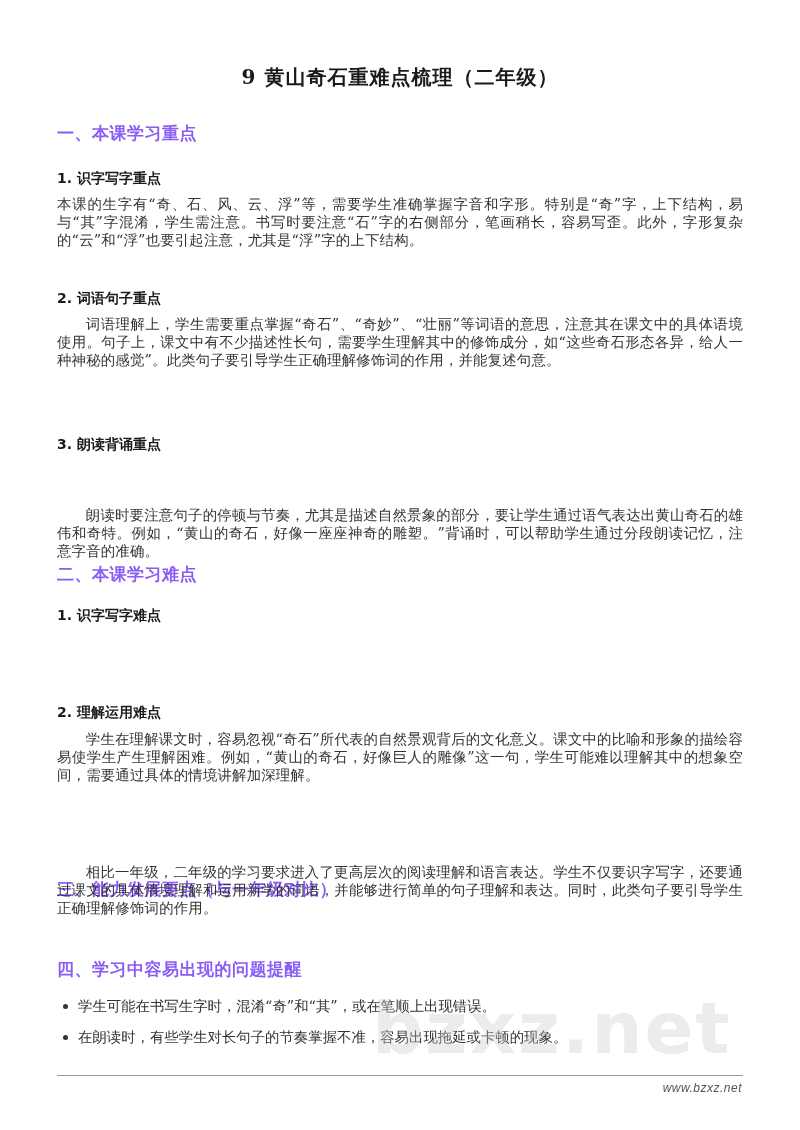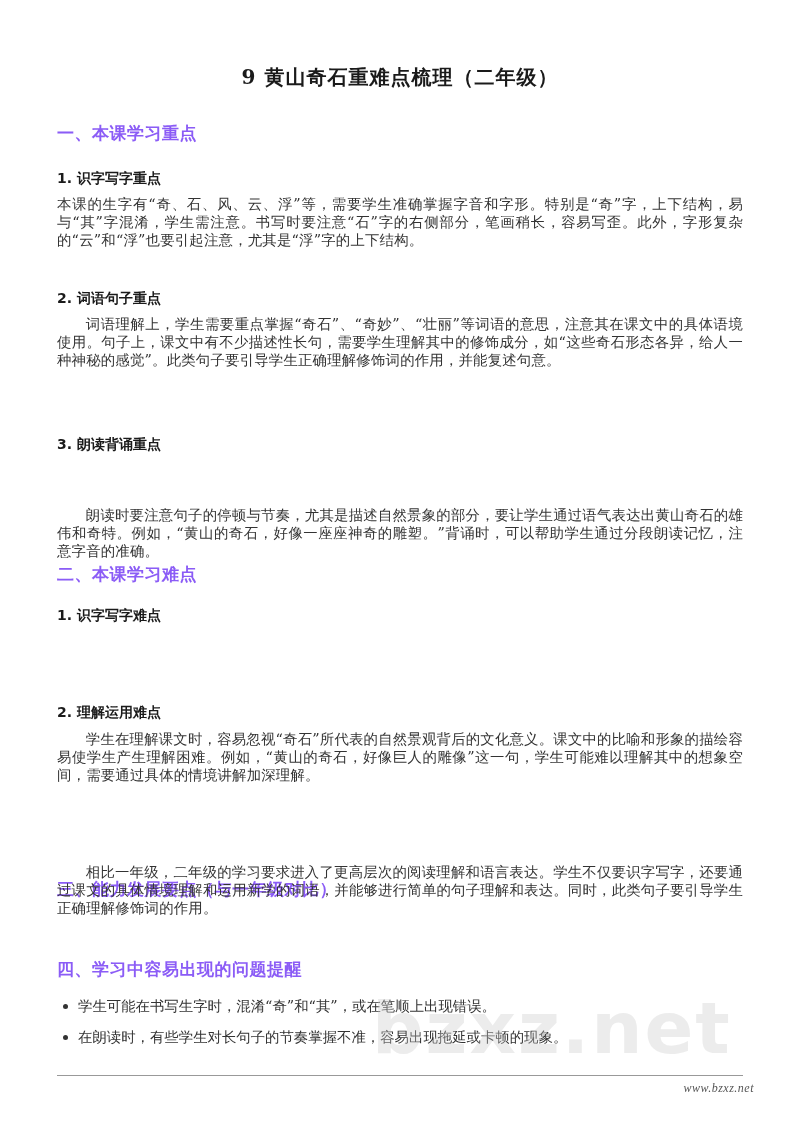--- a/index.html
+++ b/index.html
@@ -12,22 +12,22 @@
         font-family: "DejaVu Sans", "Liberation Sans", sans-serif; letter-spacing: 0.5px; }
   .h2 { position: absolute; left: 57px; font-size: 14px; font-weight: bold; color: #1a1a1a;
         font-family: "DejaVu Sans", "Liberation Sans", sans-serif; }
   .para { position: absolute; left: 57px; width: 686px; font-size: 14.4px; line-height: 18px;
           color: #333; text-align: justify; letter-spacing: 0.2px; }
   .indent { text-indent: 2em; }
   .bullets { position: absolute; left: 60px; width: 690px; margin: 0; padding: 0; list-style: none; }
   .bullets li { position: relative; padding-left: 18px; font-size: 14.4px; line-height: 31px; color: #333; }
   .bullets li .dot { position: absolute; left: 3px; top: 13px; width: 5px; height: 5px; border-radius: 50%; background: #333; }
   .footer-line { position: absolute; left: 57px; top: 1075px; width: 686px; height: 0; border-top: 1.5px solid #999; }
-  .footer-url { position: absolute; right: 46px; top: 1081px; font-size: 12px; font-style: italic;
-                color: #555; font-family: Liberation Serif, serif; letter-spacing: 0.5px; }
+  .footer-url { position: absolute; right: 58px; top: 1081px; font-size: 12px; font-style: italic;
+                color: #555; font-family: Liberation Sans, sans-serif; letter-spacing: 0.5px; }
   .watermark { position: absolute; left: 372px; top: 988px; font-size: 72px; font-weight: bold;
                color: rgba(200,200,200,0.35); font-family: "DejaVu Sans", "Liberation Sans", sans-serif;
                letter-spacing: 2px; line-height: 80px; pointer-events: none; }
 </style>
 </head>
 <body>
 
 <div class="page">
 
   <div class="title">9 黄山奇石重难点梳理（二年级）</div>

